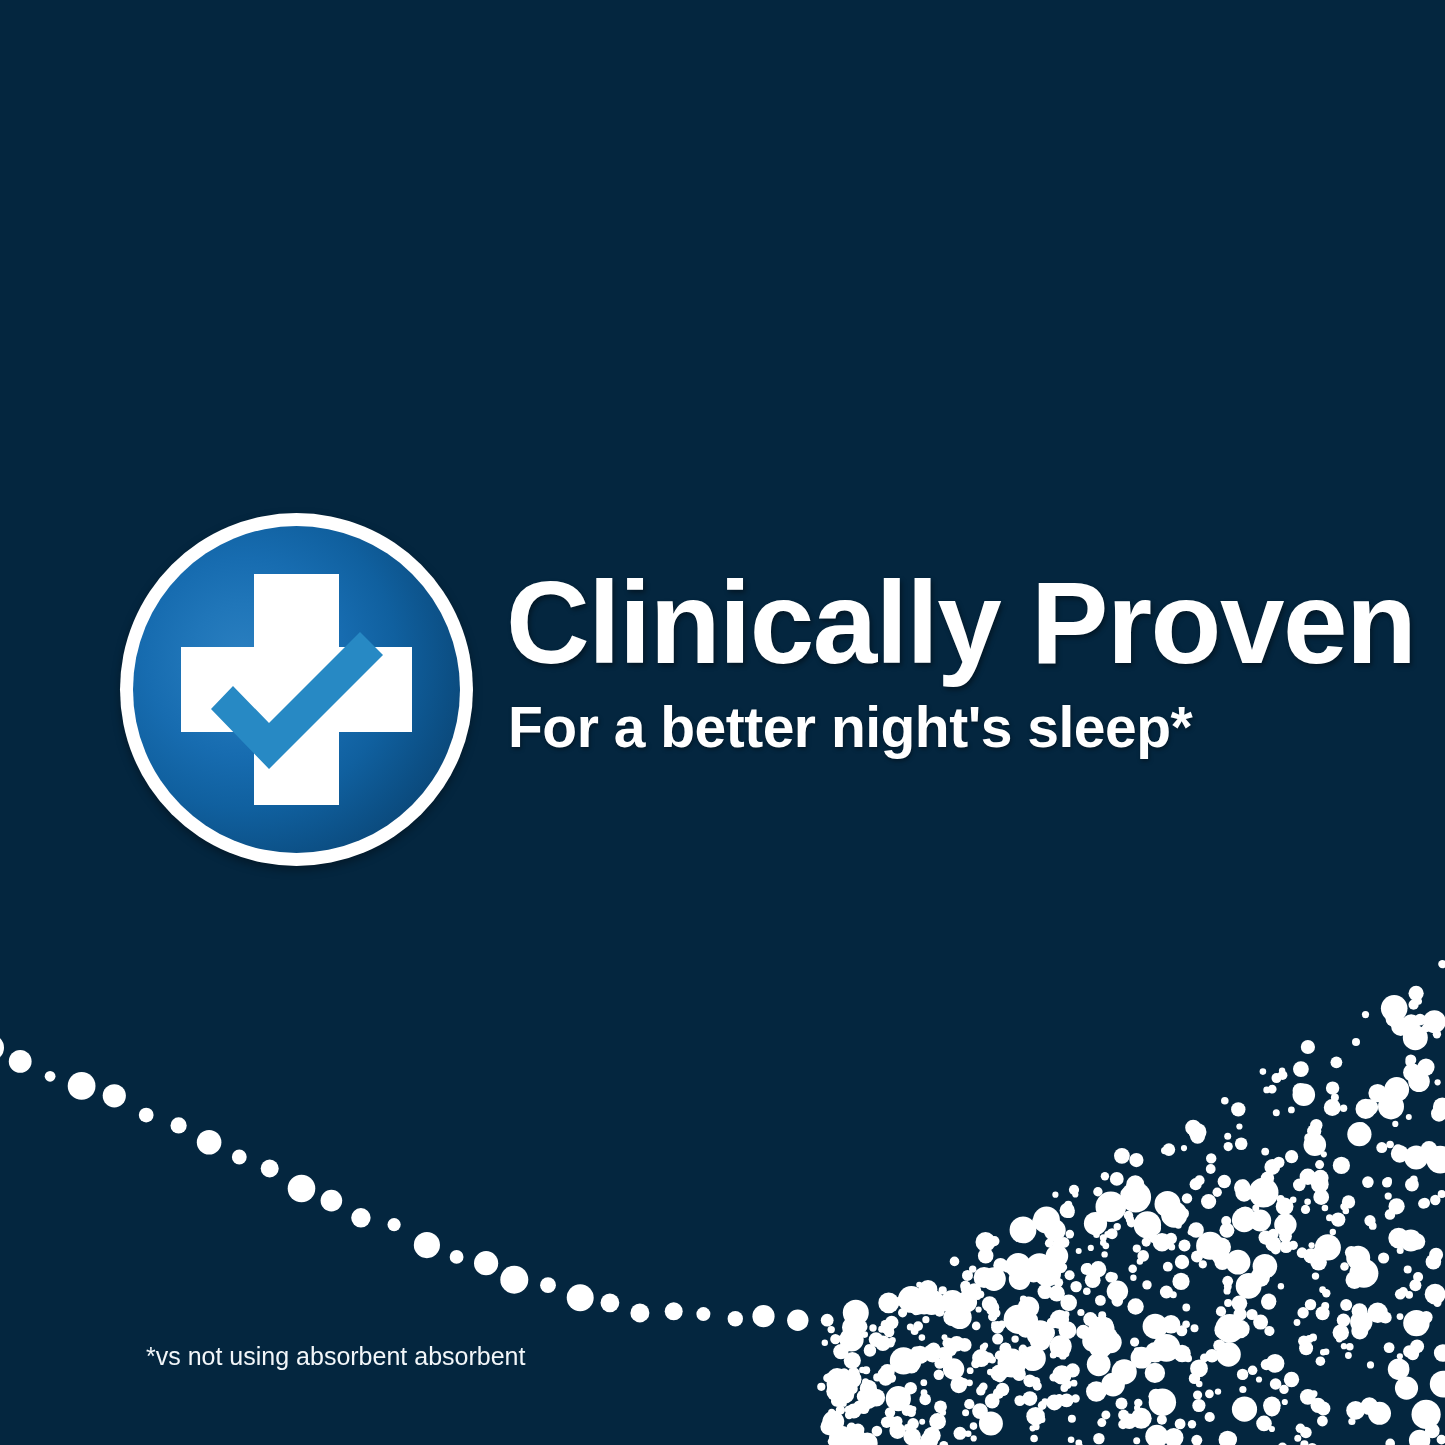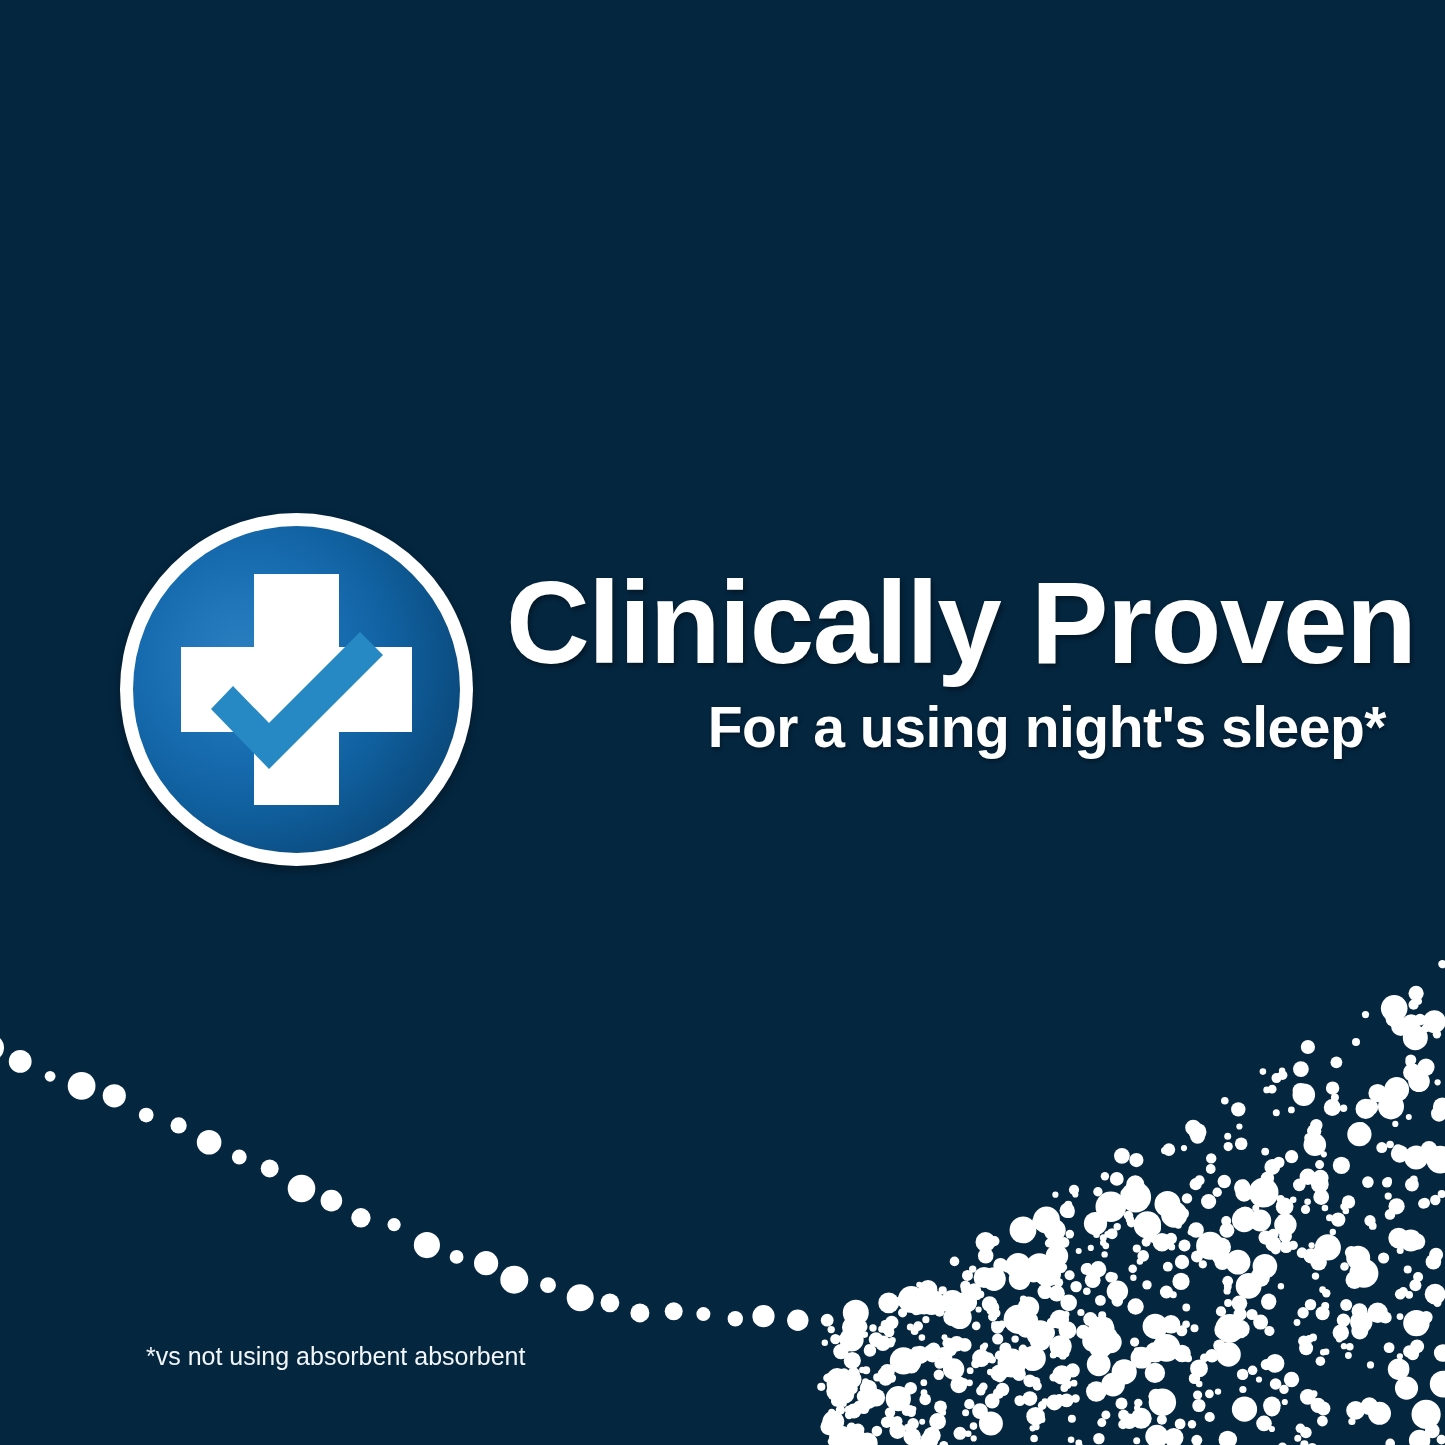--- a/index.html
+++ b/index.html
@@ -8,21 +8,20 @@
     padding: 0;
     background: #04263f;
   }
   #stage {
     position: relative;
     width: 1445px;
     height: 1445px;
     background: #04263f;
     overflow: hidden;
     font-family: "Liberation Sans", sans-serif;
-    text-align: right;
   }
 
   
   #wave-layer {
     position: absolute;
     left: 0;
     top: 0;
     width: 1445px;
     height: 1445px;
     pointer-events: none;
@@ -900,18 +899,18 @@
     <svg id="badge-glyph" viewBox="0 0 327 327" xmlns="http://www.w3.org/2000/svg">
 
       <path d="M121 48 H206 V121 H279 V206 H206 V279 H121 V206 H48 V121 H121 Z" fill="#ffffff"></path>
 
       <path d="M100 160 L78 183 L136 243 L250 129 L227 106 L136 197 Z" fill="#2789c4"></path>
     </svg>
   </div>
 
   <div id="headline-block">
     <h1 id="headline">Clinically Proven</h1>
-    <p id="subhead">For a using night's sleep*</p>
+    <p id="subhead">For a better night's sleep*</p>
   </div>
 
   <p id="footnote">*vs not using absorbent absorbent</p>
 
 </div>
 
 </body></html>

